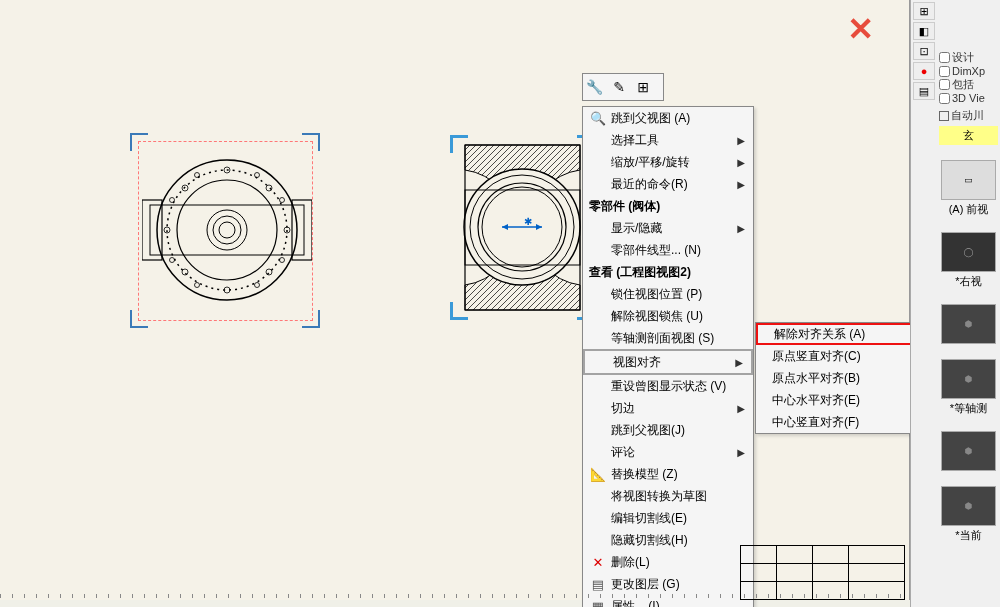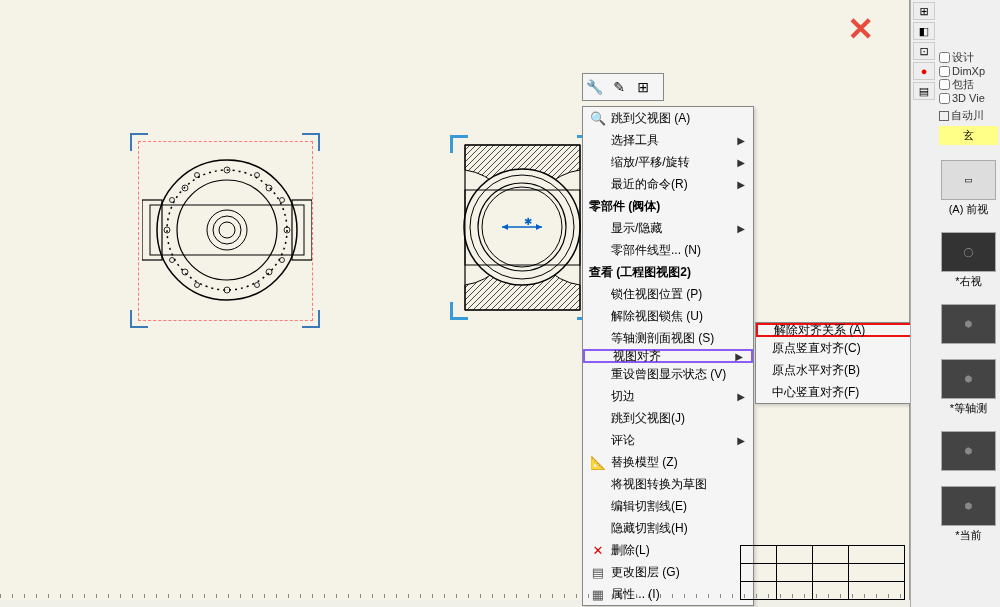--- a/index.html
+++ b/index.html
@@ -140,36 +140,36 @@
     .menu-label {
       flex: 1;
       padding-left: 2px;
     }
     .menu-arrow {
       font-size: 10px;
       color: #333;
       padding-right: 4px;
     }
     .menu-row.highlighted {
-      border: 2px solid #8b5cf6;
-      height: 14px;
+      border: 2px solid #a3a3a3;
+      height: 26px;
       margin: 0;
     }
     .submenu {
       position: absolute;
       left: 755px;
       top: 322px;
       width: 160px;
       background: #f5f5f5;
       border: 1px solid #888;
       box-shadow: 2px 2px 3px rgba(0,0,0,0.15);
     }
     .submenu .menu-row.highlighted {
       border: 2px solid #e11;
-      height: 14px;
+      height: 22px;
     }
     .title-block {
       position: absolute;
       left: 740px;
       top: 545px;
       width: 165px;
       height: 55px;
     }
     .title-block table {
       border-collapse: collapse;
@@ -438,20 +438,23 @@
     <div class="menu-row highlighted">
       <span class="menu-label" style="padding-left:12px">解除对齐关系 (A)</span>
     </div>
     <div class="menu-row">
       <span class="menu-label" style="padding-left:12px">原点竖直对齐(C)</span>
     </div>
     <div class="menu-row">
       <span class="menu-label" style="padding-left:12px">原点水平对齐(B)</span>
     </div>
     <div class="menu-row">
+      <span class="menu-label" style="padding-left:12px">中心水平对齐(E)</span>
+    </div>
+    <div class="menu-row">
       <span class="menu-label" style="padding-left:12px">中心竖直对齐(F)</span>
     </div>
   </div>
 
   <div class="title-block">
     <table>
       <tbody>
           <tr>
             <td style="width:22%"></td>
             <td style="width:22%"></td>

